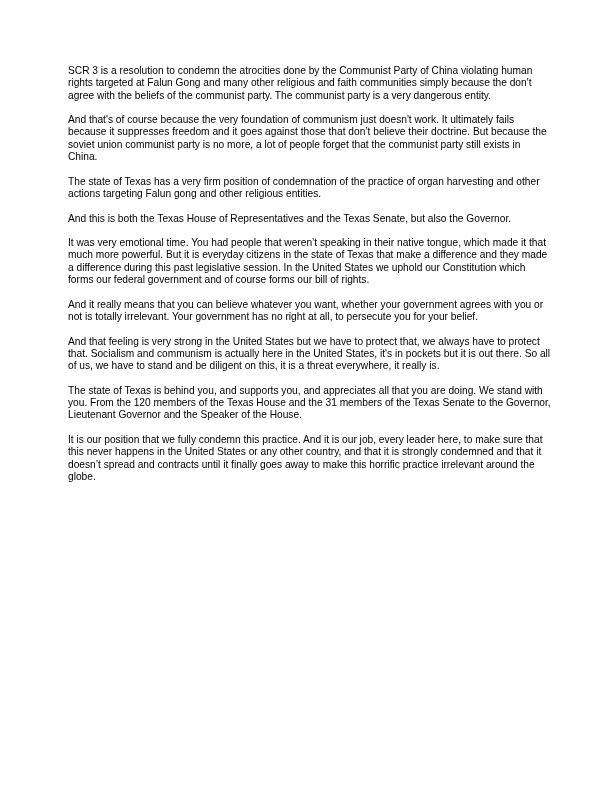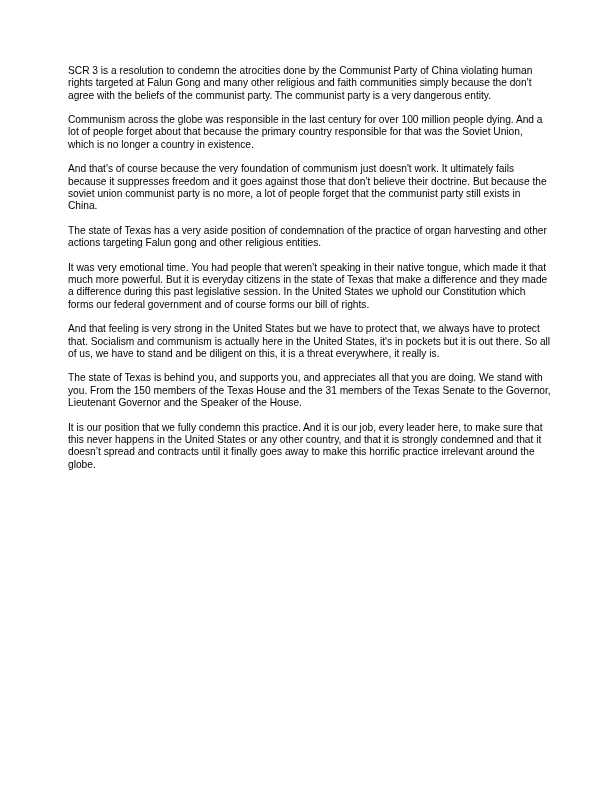--- a/index.html
+++ b/index.html
@@ -37,21 +37,22 @@
   .content p:last-child {
     margin-bottom: 13px;
   }
 </style>
 </head>
 <body>
 
 <div class="page">
   <div class="content">
     <p>SCR 3 is a resolution to condemn the atrocities done by the Communist Party of China violating human rights targeted at Falun Gong and many other religious and faith communities simply because the don't agree with the beliefs of the communist party. The communist party is a very dangerous entity.</p>
-    <p>Communism across the globe was responsible in the last century for over 100 million people dying. And a lot of people forget about that because the primary country responsible for that was the Soviet Union, which is no longer a country in existence.</p>
     <p>And that's of course because the very foundation of communism just doesn't work. It ultimately fails because it suppresses freedom and it goes against those that don’t believe their doctrine. But because the soviet union communist party is no more, a lot of people forget that the communist party still exists in China.</p>
-    <p>The state of Texas has a very aside position of condemnation of the practice of organ harvesting and other actions targeting Falun gong and other religious entities.</p>
+    <p>The state of Texas has a very firm position of condemnation of the practice of organ harvesting and other actions targeting Falun gong and other religious entities.</p>
+    <p>And this is both the Texas House of Representatives and the Texas Senate, but also the Governor.</p>
     <p>It was very emotional time. You had people that weren’t speaking in their native tongue, which made it that much more powerful. But it is everyday citizens in the state of Texas that make a difference and they made a difference during this past legislative session. In the United States we uphold our Constitution which forms our federal government and of course forms our bill of rights.</p>
+    <p>And it really means that you can believe whatever you want, whether your government agrees with you or not is totally irrelevant. Your government has no right at all, to persecute you for your belief.</p>
     <p>And that feeling is very strong in the United States but we have to protect that, we always have to protect that. Socialism and communism is actually here in the United States, it's in pockets but it is out there. So all of us, we have to stand and be diligent on this, it is a threat everywhere, it really is.</p>
-    <p>The state of Texas is behind you, and supports you, and appreciates all that you are doing. We stand with you. From the 150 members of the Texas House and the 31 members of the Texas Senate to the Governor, Lieutenant Governor and the Speaker of the House.</p>
+    <p>The state of Texas is behind you, and supports you, and appreciates all that you are doing. We stand with you. From the 120 members of the Texas House and the 31 members of the Texas Senate to the Governor, Lieutenant Governor and the Speaker of the House.</p>
     <p>It is our position that we fully condemn this practice. And it is our job, every leader here, to make sure that this never happens in the United States or any other country, and that it is strongly condemned and that it doesn’t spread and contracts until it finally goes away to make this horrific practice irrelevant around the globe.</p>
   </div>
 </div>
 
 </body></html>

